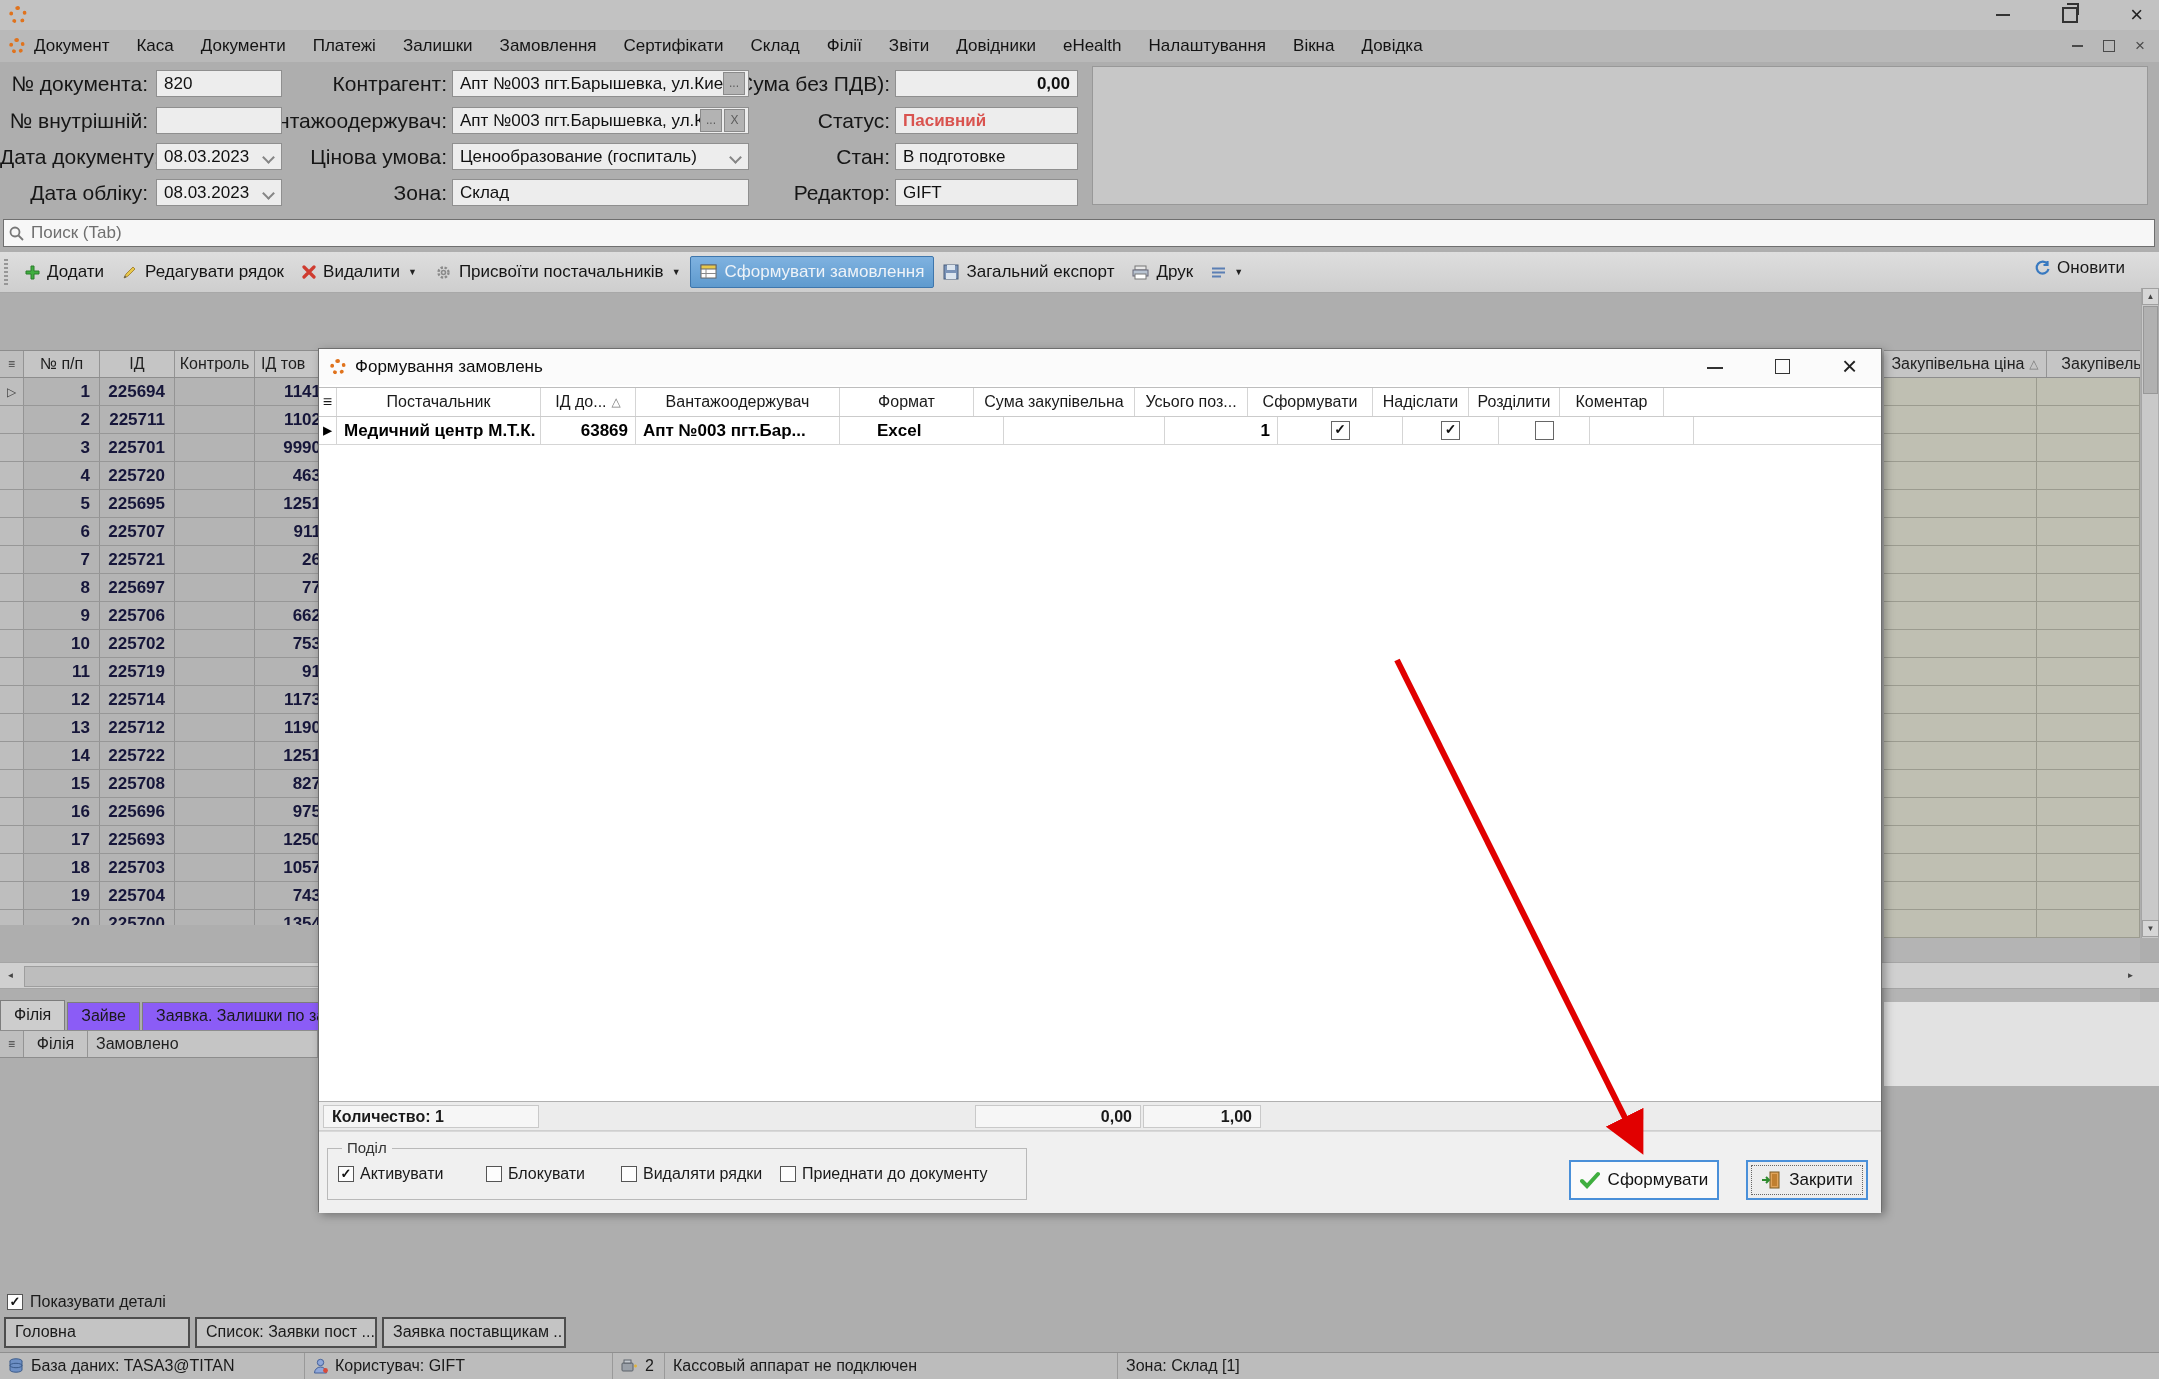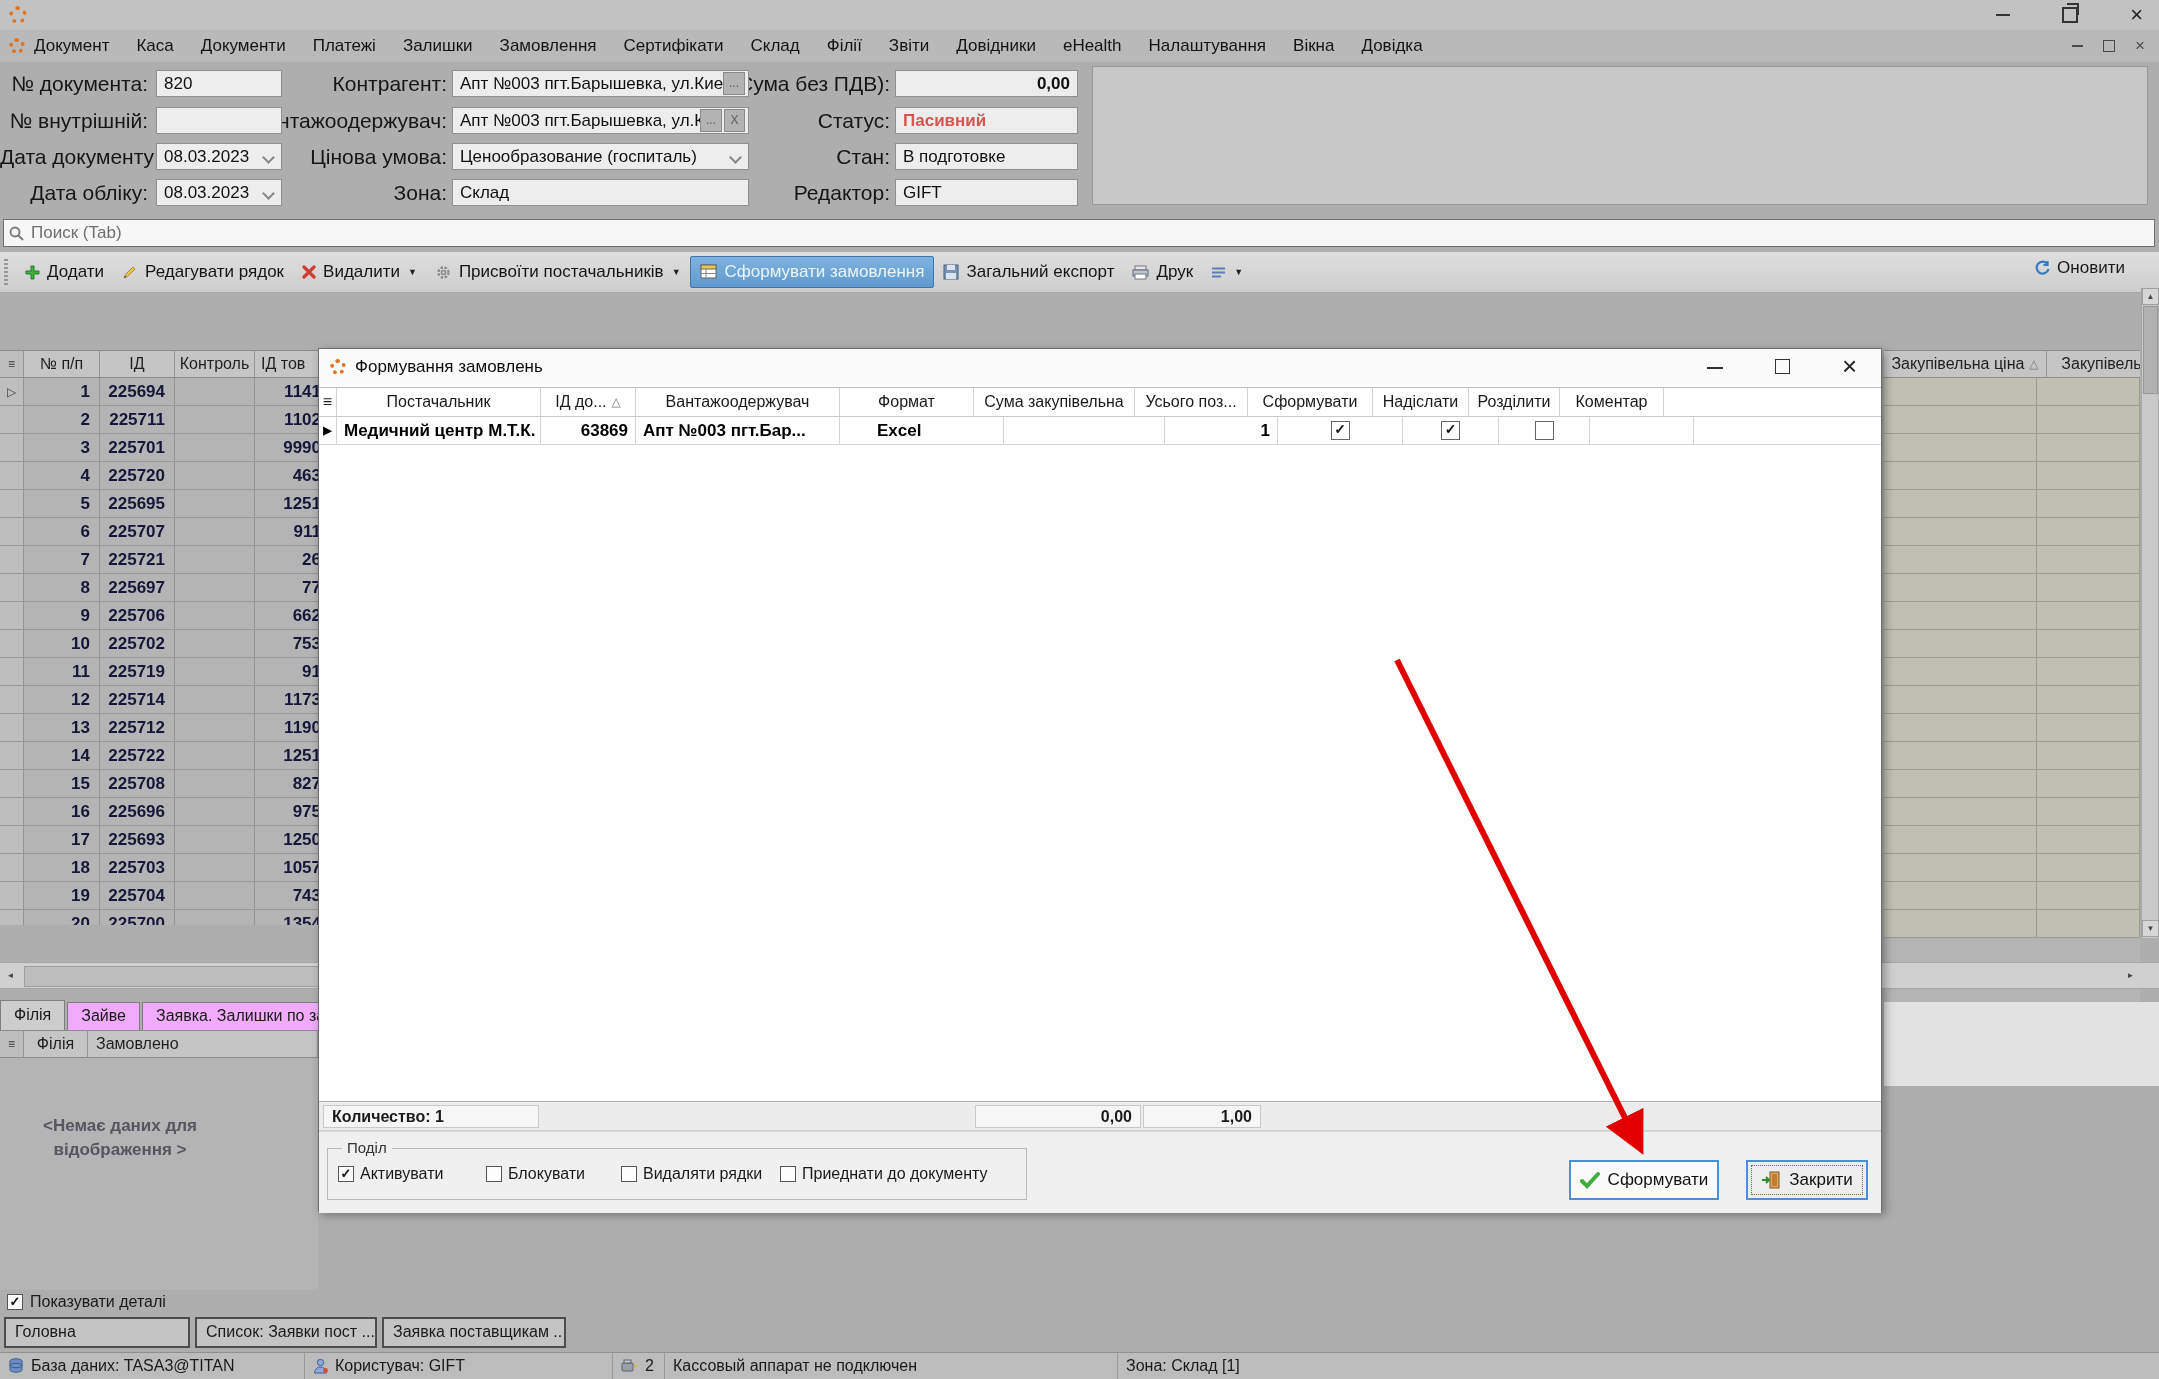--- a/index.html
+++ b/index.html
@@ -57,21 +57,21 @@
   
   .vscroll{left:2141px;top:288px;width:17px;height:650px;background:#c9c9c9;border-left:1px solid #a5a5a5;box-sizing:border-box;}
   .sbtn{position:absolute;width:17px;height:17px;background:#d6d6d6;border:1px solid #a0a0a0;box-sizing:border-box;
     font-size:8px;color:#444;display:flex;align-items:center;justify-content:center;}
   .vthumb{position:absolute;left:1px;top:18px;width:15px;height:88px;background:#b1b1b1;border:1px solid #989898;box-sizing:border-box;}
   .hscroll{left:0;top:962px;width:2159px;height:27px;background:#d0d0d0;border-top:1px solid #a5a5a5;border-bottom:1px solid #a5a5a5;box-sizing:border-box;}
   .hthumb{position:absolute;left:24px;top:3px;width:540px;height:19px;background:#bdbdbd;border:1px solid #9e9e9e;}
   
   .btabs{left:0;top:1000px;width:318px;height:30px;overflow:hidden;display:flex;align-items:flex-end;}
   .btab{height:28px;line-height:26px;padding:0 13px;font-size:16px;border:1px solid #7d7d7d;border-bottom:none;
-    background:#f0abfc;margin-right:2px;box-sizing:border-box;white-space:nowrap;}
+    background:#8b5cf6;margin-right:2px;box-sizing:border-box;white-space:nowrap;}
   .btab.active{background:#cdcdcd;height:30px;line-height:28px;}
   .bhead{left:0;top:1030px;width:318px;}
   .bbody{left:0;top:1058px;width:318px;height:232px;background:#b4b4b4;}
   .empty-text{margin:56px 0 0 20px;width:200px;text-align:center;font-size:17px;font-weight:bold;color:#565660;line-height:24px;}
   .br-light{left:1884px;top:1002px;width:275px;height:84px;background:#e2e2e2;}
   
   .details-row{left:7px;top:1293px;display:flex;align-items:center;gap:7px;font-size:16px;}
   .cb{width:16px;height:16px;background:#fdfdfd;border:1px solid #555;box-sizing:border-box;font-size:13px;
     line-height:13px;text-align:center;color:#111;font-weight:bold;flex:0 0 auto;}
   .doctabs{left:4px;top:1317px;display:flex;gap:5px;}
@@ -541,23 +541,20 @@
   <div class="abs btabs">
       <div class="btab active">Філія</div>
       <div class="btab">Зайве</div>
       <div class="btab">Заявка. Залишки по за</div>
     </div>
   <div class="abs thead bhead">
     <div class="tc selcell" style="width:24px">≡</div>
     <div class="tc" style="width:64px">Філія</div>
     <div class="tc" style="width:230px;justify-content:flex-start;padding-left:8px">Замовлено</div>
   </div>
-  <div class="abs bbody">
-    <div class="empty-text">&lt;Немає даних для відображення &gt;</div>
-  </div>
   <div class="abs br-light"></div>
 
   <div class="abs details-row">
     <div class="cb">✓</div>
     <span>Показувати деталі</span>
   </div>
   <div class="abs doctabs">
       <div class="doctab" style="width: 186px;">Головна</div>
       <div class="doctab" style="width: 182px;">Список: Заявки пост ...</div>
       <div class="doctab" style="width: 184px;">Заявка поставщикам ..</div>

